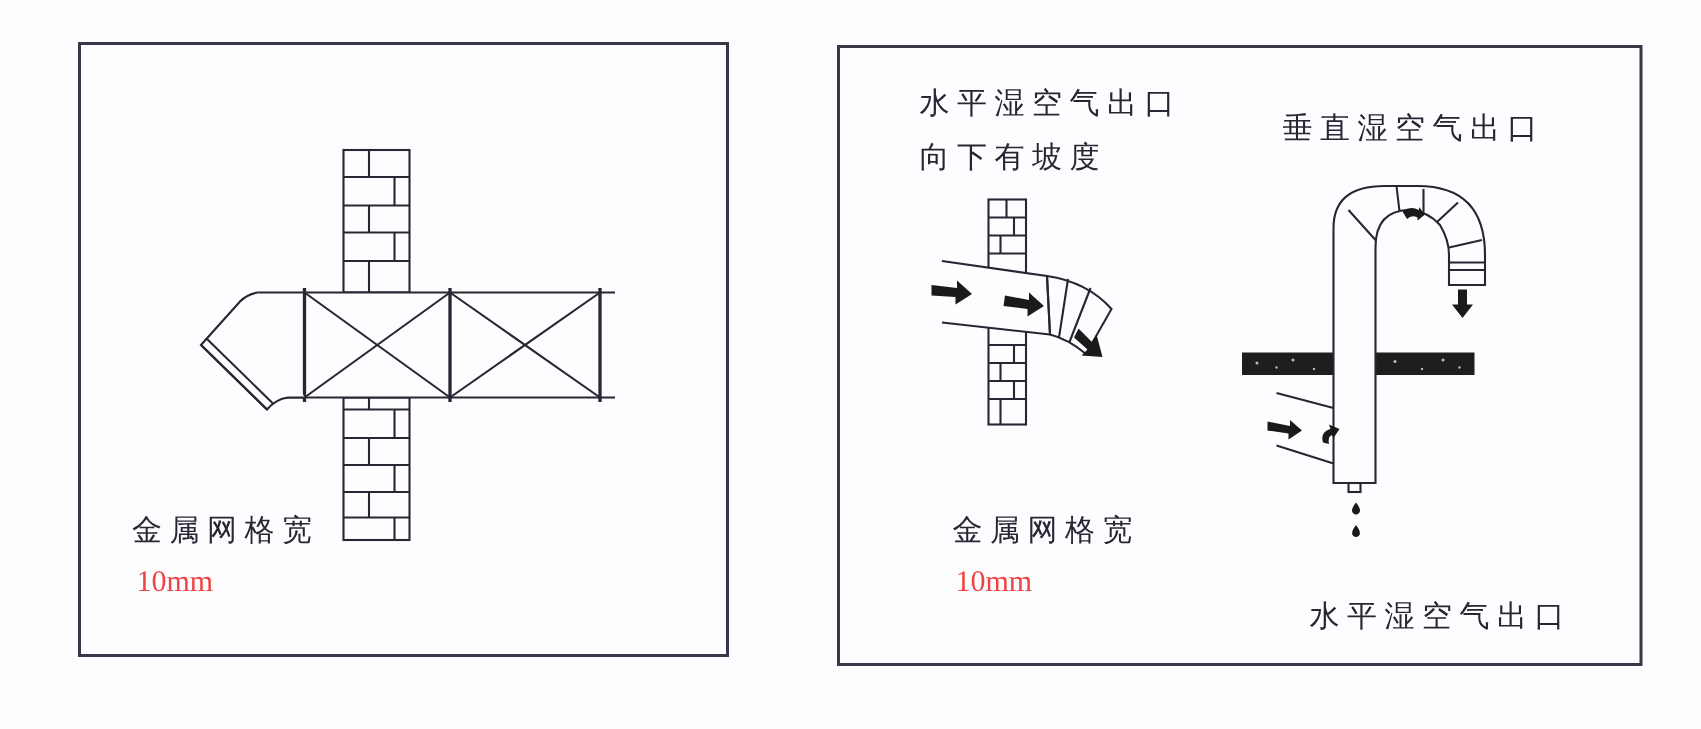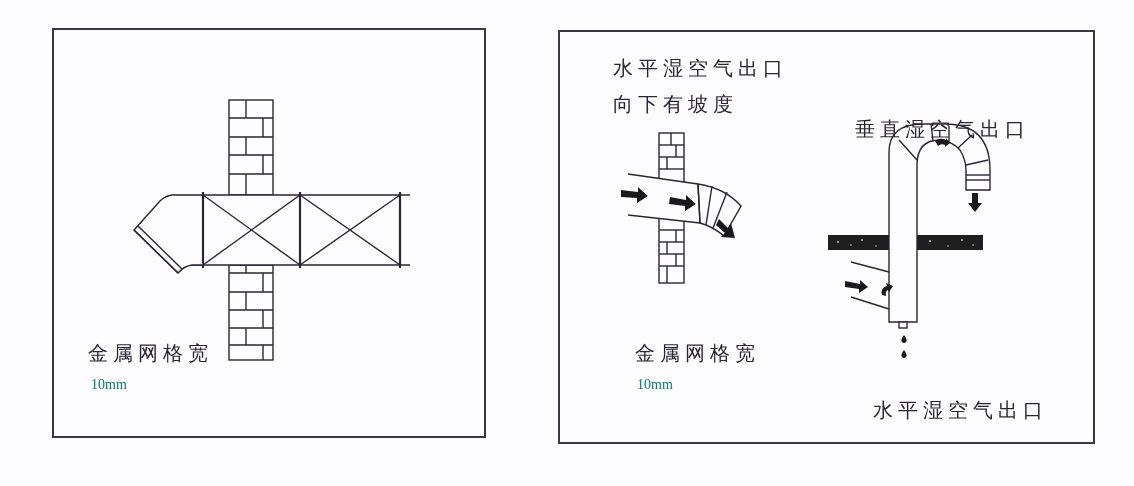--- a/index.html
+++ b/index.html
@@ -3,21 +3,21 @@
 <meta charset="utf-8">
 <style>
   html, body { margin:0; padding:0; background:#fdfdff; }
   body { width:1134px; height:486px; position:relative; overflow:hidden;
          font-family:"DejaVu Serif", serif; color:#2a2533; }
   .panel { position:absolute; border:2px solid #3c3748; background:#fdfdff; box-sizing:border-box; }
   #panel-left  { left:52px;  top:28px; width:434px; height:410px; }
   #panel-right { left:558px; top:30px; width:537px; height:414px; }
   svg.art { position:absolute; left:0; top:0; }
   .label { position:absolute; font-size:20px; letter-spacing:5px; white-space:nowrap; color:#2a2533; }
-  .num { position:absolute; font-family:"Liberation Serif", serif; font-size:14px; white-space:nowrap; color:#0f766e; }
+  .num { position:absolute; font-family:"Liberation Serif", serif; font-size:20px; white-space:nowrap; color:#ef4444; }
 </style>
 </head>
 <body>
 
 <div id="panel-left" class="panel"></div>
 
 <svg class="art" width="1134" height="486">
   <defs>
     <marker id="none"></marker>
   </defs>
@@ -145,16 +145,16 @@
   </g>
 </svg>
 
 <div id="panel-right" class="panel" style="background:transparent;"></div>
 
 <div class="label" style="left:88px; top:340px;">金属网格宽</div>
 <div class="num" style="left:91px; top:377px;">10mm</div>
 
 <div class="label" style="left:613px; top:55px;">水平湿空气出口</div>
 <div class="label" style="left:613px; top:91px;">向下有坡度</div>
-<div class="label" style="left:855px; top:72px;margin-top:44px;">垂直湿空气出口</div>
+<div class="label" style="left:855px; top:72px;">垂直湿空气出口</div>
 <div class="label" style="left:635px; top:340px;">金属网格宽</div>
 <div class="num" style="left:637px; top:377px;">10mm</div>
 <div class="label" style="left:873px; top:397px;">水平湿空气出口</div>
 
 </body></html>

